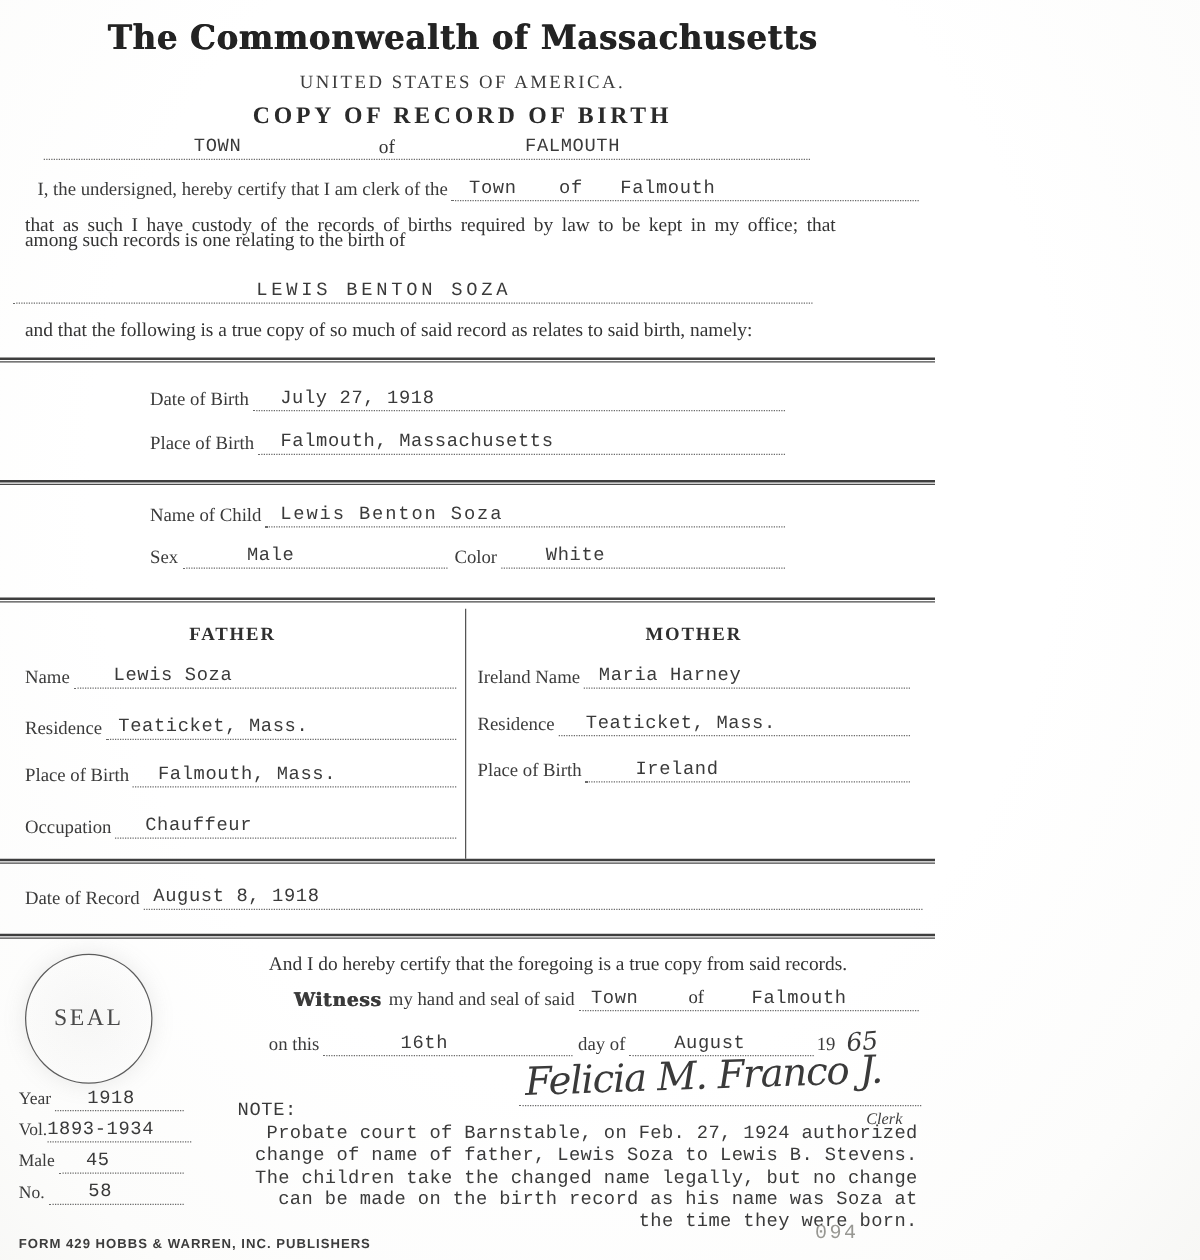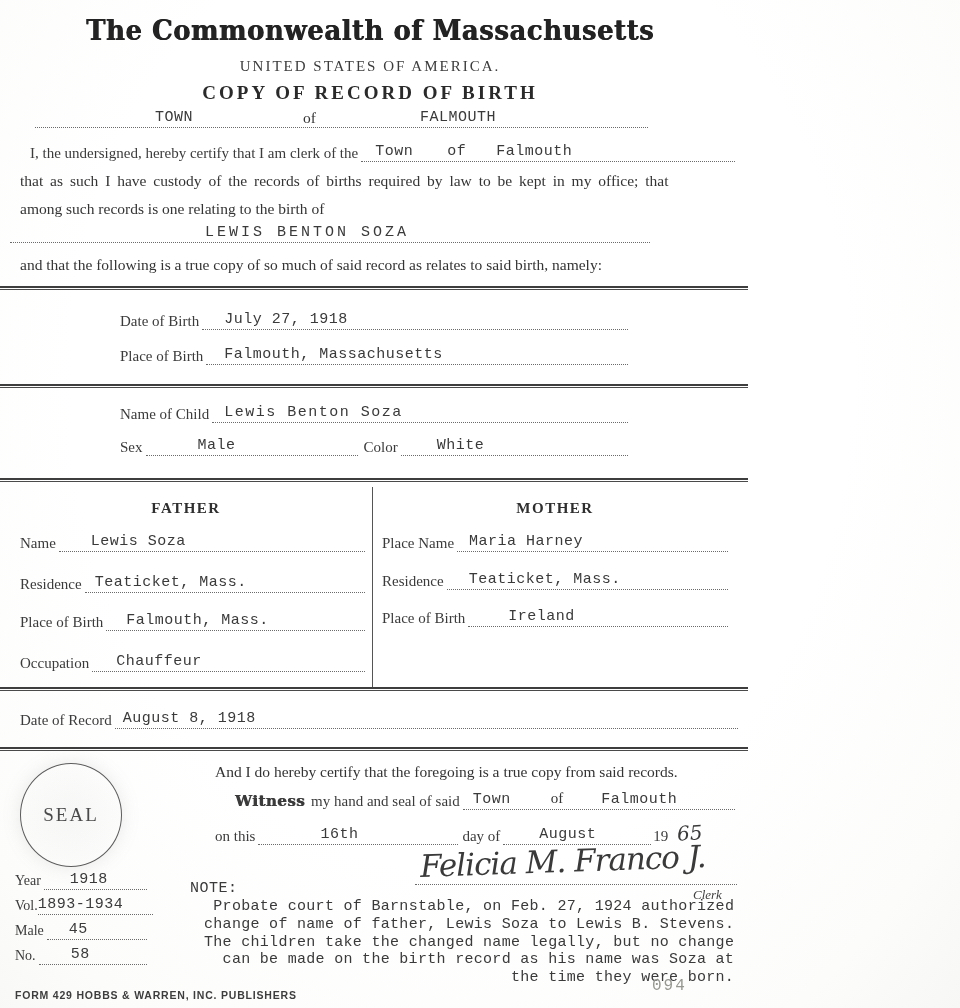--- a/index.html
+++ b/index.html
@@ -70,21 +70,21 @@
 
   <div class="fieldrow" style="left:30px; top:142px; width:705px;">
     <span class="label serif">I, the undersigned, hereby certify that I am clerk of the</span>
     <span class="fill">
       <span class="v typed" style="margin-left:14px;">Town</span>
       <span class="v typed" style="margin-left:30px;">of</span>
       <span class="v typed" style="margin-left:26px;">Falmouth</span>
     </span>
   </div>
   <div class="abs serif" style="left:20px; top:172px; width:715px; word-spacing:3px;">that as such I have custody of the records of births required by law to be kept in my office; that</div>
-  <div class="abs serif" style="left:20px; top:200px;">among such records is one relating to the birth of</div>
+  <div class="abs serif" style="left:20px; top:184px;">among such records is one relating to the birth of</div>
 
   <div class="abs" style="left:10px; top:222px; width:640px; border-bottom:1.5px dotted #6a6a6a; height:21px;">
     <span class="typed" style="position:absolute; left:195px; bottom:1px; letter-spacing:3px;">LEWIS BENTON SOZA</span>
   </div>
 
   <div class="abs serif" style="left:20px; top:256px;">and that the following is a true copy of so much of said record as relates to said birth, namely:</div>
 
   <div class="abs rule2" style="left:0; top:286px; width:748px;"></div>
 
   <div class="fieldrow" style="left:120px; top:310px; width:508px;">
@@ -144,21 +144,21 @@
     </span>
   </div>
   <div class="fieldrow" style="left:20px; top:652px; width:345px;">
     <span class="label">Occupation</span>
     <span class="fill">
       <span class="v typed" style="margin-left:24px;">Chauffeur</span>
     </span>
   </div>
 
   <div class="fieldrow" style="left:382px; top:532px; width:346px;">
-    <span class="label">Place Name</span>
+    <span class="label">Ireland Name</span>
     <span class="fill">
       <span class="v typed" style="margin-left:12px;">Maria Harney</span>
     </span>
   </div>
   <div class="fieldrow" style="left:382px; top:570px; width:346px;">
     <span class="label">Residence</span>
     <span class="fill">
       <span class="v typed" style="margin-left:22px;">Teaticket, Mass.</span>
     </span>
   </div>

